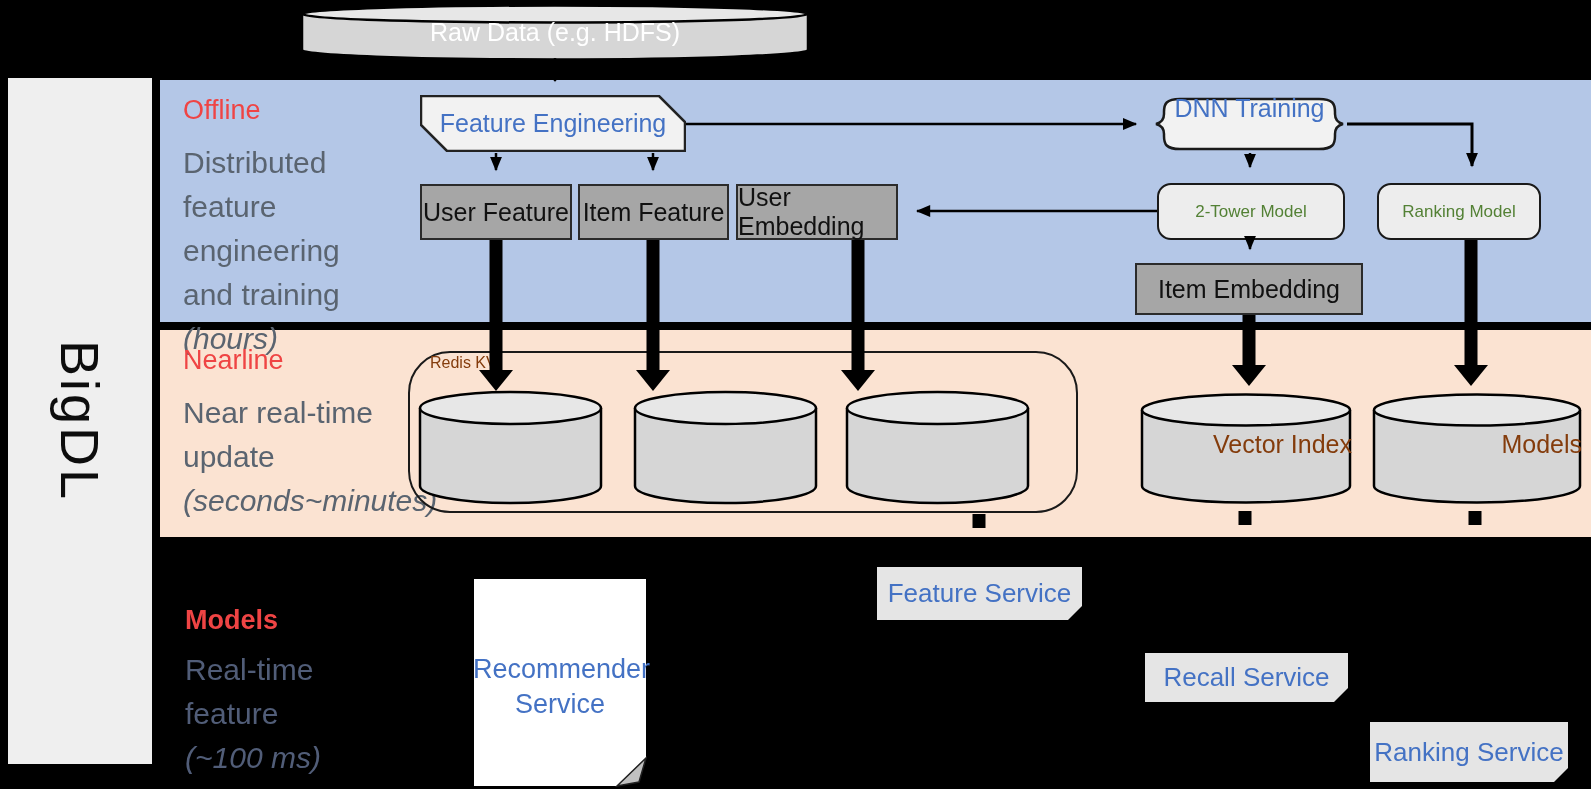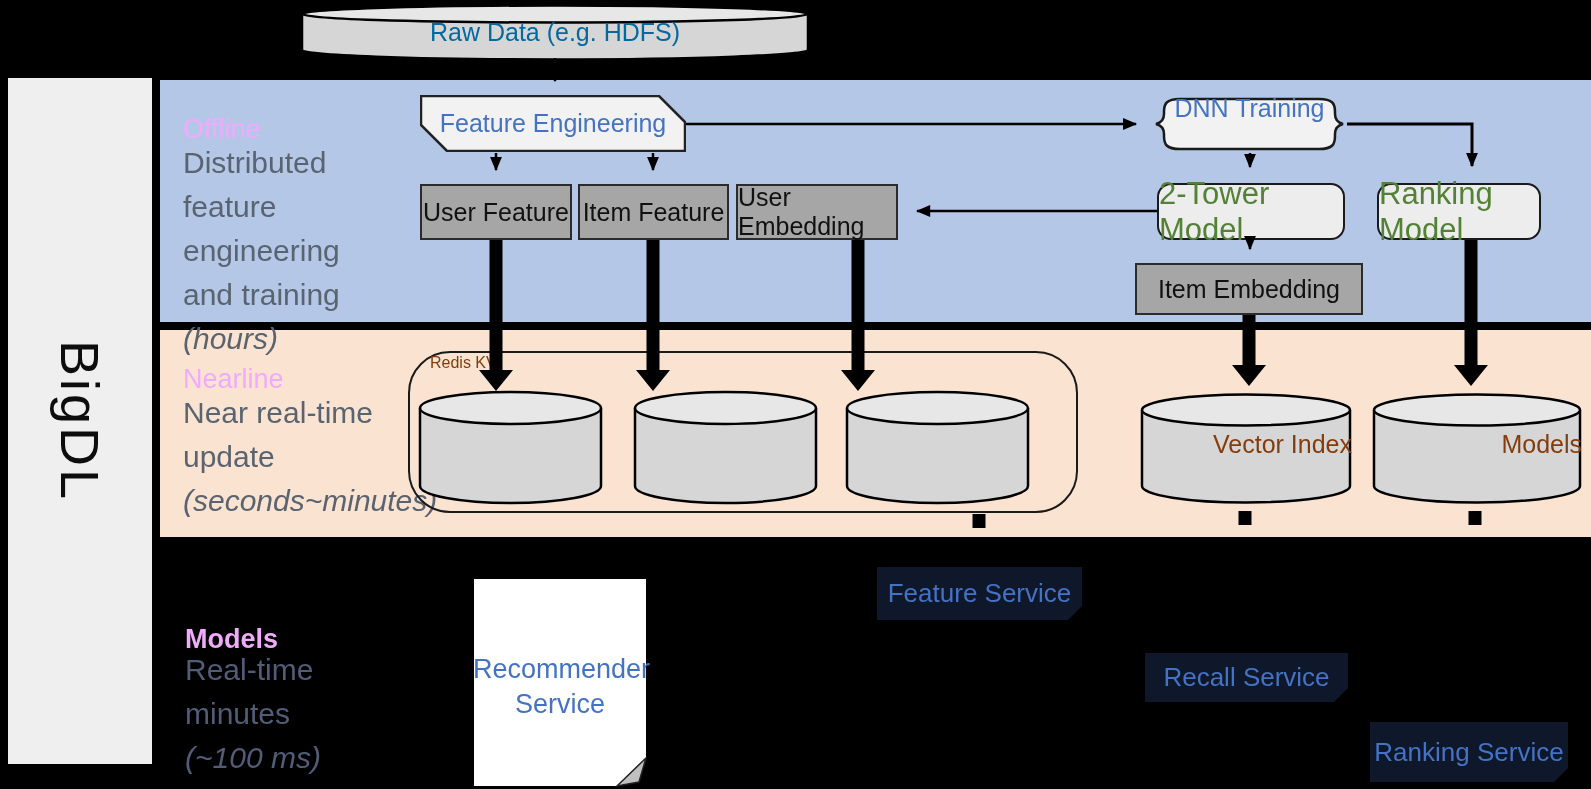--- a/index.html
+++ b/index.html
@@ -10,46 +10,46 @@
   .band{position:absolute;left:160px;width:1431px;}
   .band-offline{top:80px;height:242px;background:#b4c7e7;}
   .band-nearline{top:330px;height:207px;background:#fbe3d2;}
 
   
   .rail{position:absolute;left:8px;top:78px;width:144px;height:686px;background:#efefef;}
   .rail-text{position:absolute;left:50%;top:50%;transform:translate(-50%,-50%) rotate(90deg);
              font-size:54px;letter-spacing:3px;color:#0d0d0d;white-space:nowrap;}
 
   
-  .band-head{position:absolute;font-size:27px;font-weight:500;color:#f0abfc;margin-top:19px;}
+  .band-head{position:absolute;font-size:27px;font-weight:500;color:#ef4444;}
   .band-desc{position:absolute;font-size:30px;line-height:44px;color:#5a6470;}
   .band-desc i{font-style:italic;}
   .online-head{font-weight:700;}
   .online-desc{color:#515d78;}
 
   
   .node-label{position:absolute;display:flex;align-items:center;justify-content:center;
               text-align:center;font-size:25px;}
   .gray-box{position:absolute;background:#a6a6a6;border:2.5px solid #2b2b2b;
             display:flex;align-items:center;justify-content:center;
             font-size:25px;color:#111;box-sizing:border-box;}
   .round-box{position:absolute;background:#ededed;border:2.5px solid #1a1a1a;border-radius:14px;
              display:flex;align-items:center;justify-content:center;
-             font-size:31px;color:#538135;box-sizing:border-box;}
+             font-size:17px;color:#538135;box-sizing:border-box;}
   .blue-text{color:#4472c4;}
   .shape-svg{position:absolute;}
 
   
   .redis-box{position:absolute;left:408px;top:351px;width:670px;height:162px;
              border:2.5px solid #1a1a1a;border-radius:42px;box-sizing:border-box;}
   .redis-label{position:absolute;left:430px;top:354px;font-size:16px;color:#843c0c;}
   .cyl-label{position:absolute;text-align:right;font-size:25px;color:#843c0c;}
 
   
-  .service{position:absolute;background:#0f172a;display:flex;align-items:center;justify-content:center;
+  .service{position:absolute;background:#e5e5e5;display:flex;align-items:center;justify-content:center;
            font-size:26px;color:#4472c4;
            clip-path:polygon(0 0,100% 0,100% calc(100% - 14px),calc(100% - 14px) 100%,0 100%);}
   .doc-label{position:absolute;text-align:center;font-size:27px;line-height:35px;color:#4472c4;}
 
   svg{display:block;}
   .overlay{position:absolute;left:0;top:0;pointer-events:none;}
   .thin{stroke:#000;stroke-width:2.5;fill:none;}
   .mid{stroke:#000;stroke-width:3;fill:none;}
   .thick{stroke:#000;stroke-width:13;fill:none;}
   .dashed{stroke:#000;stroke-width:13;fill:none;stroke-dasharray:14 12;}
@@ -64,21 +64,21 @@
   <div class="band band-nearline"></div>
 
   <div class="rail">
     <span class="rail-text">BigDL</span>
   </div>
 
   <svg class="shape-svg" style="left:300px;top:4px" width="510" height="58" viewBox="0 0 510 58">
     <path d="M2 10 V46 A253 9.5 0 0 0 508 46 V10" fill="#d6d6d6" stroke="#000" stroke-width="2.5"></path>
     <ellipse cx="255" cy="10" rx="253" ry="8.5" fill="#e7e7e7" stroke="#000" stroke-width="2.5"></ellipse>
   </svg>
-  <div class="node-label" style="left:300px;top:12px;width:510px;height:40px;color:#0369a1">Raw Data (e.g. HDFS)</div>
+  <div class="node-label" style="left:300px;top:12px;width:510px;height:40px;color:#ffffff">Raw Data (e.g. HDFS)</div>
 
   <div class="band-head" style="left:183px;top:95px">Offline</div>
   <div class="band-desc" style="left:183px;top:141px;width:205px">
     <span>Distributed feature engineering and training </span><i>(hours)</i>
   </div>
 
   <svg class="shape-svg" style="left:420px;top:95px" width="266" height="57" viewBox="0 0 266 57">
     <path d="M1 1 L239 1 L265 27 L265 56 L27 56 L1 30 Z" fill="#f2f2f2" stroke="#222" stroke-width="2.5"></path>
   </svg>
   <div class="node-label blue-text" style="left:420px;top:95px;width:266px;height:57px">Feature Engineering</div>
@@ -127,21 +127,21 @@
   <div class="cyl-label" style="left:1140px;top:430px;width:212px">Vector Index</div>
 
   <svg class="shape-svg" style="left:1372px;top:393px" width="210" height="115" viewBox="0 0 210 115">
     <path d="M2 17 V93 A103 16.5 0 0 0 208 93 V17" fill="#d6d6d6" stroke="#000" stroke-width="2.5"></path>
     <ellipse cx="105" cy="17" rx="103" ry="15.5" fill="#e7e7e7" stroke="#000" stroke-width="2.5"></ellipse>
   </svg>
   <div class="cyl-label" style="left:1372px;top:430px;width:210px">Models</div>
 
   <div class="band-head online-head" style="left:185px;top:605px">Models</div>
   <div class="band-desc online-desc" style="left:185px;top:648px;width:160px">
-    <span>Real-time minutes </span><i>(~100 ms)</i>
+    <span>Real-time feature </span><i>(~100 ms)</i>
   </div>
 
   <svg class="shape-svg" style="left:473px;top:578px" width="174" height="209" viewBox="0 0 174 209">
     <path d="M1 1 H173 V180 L144 208 H1 Z" fill="#ffffff"></path>
     <path d="M144 208 L173 180 L166 204 Z" fill="#c0c0c0" stroke="#222" stroke-width="1.5"></path>
   </svg>
   <div class="doc-label" style="left:473px;top:652px;width:174px">Recommender Service</div>
 
   <div class="service" style="left:877px;top:567px;width:205px;height:53px">Feature Service</div>
   <div class="service" style="left:1145px;top:653px;width:203px;height:49px">Recall Service</div>

